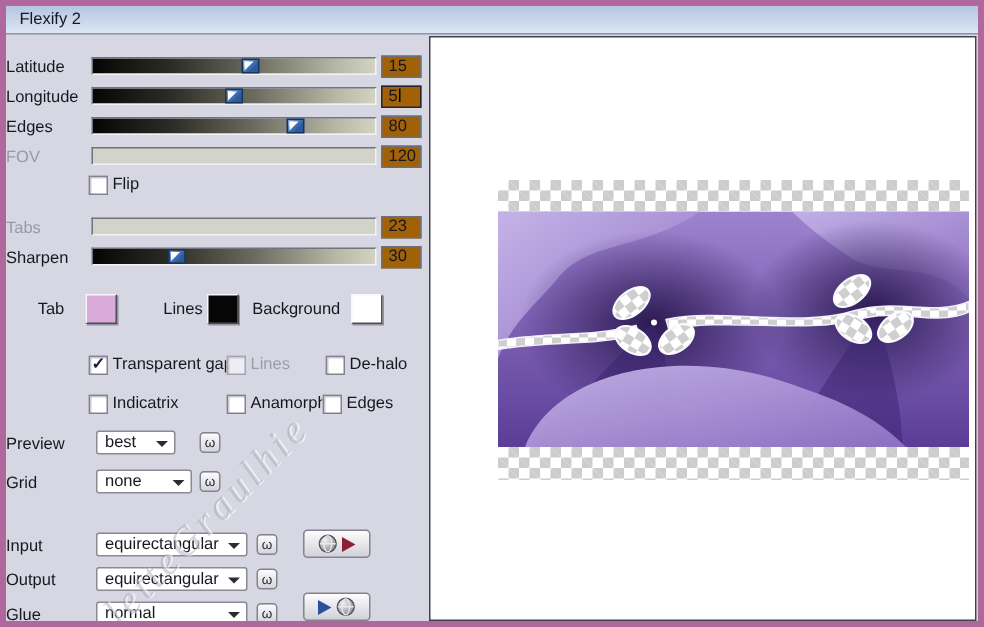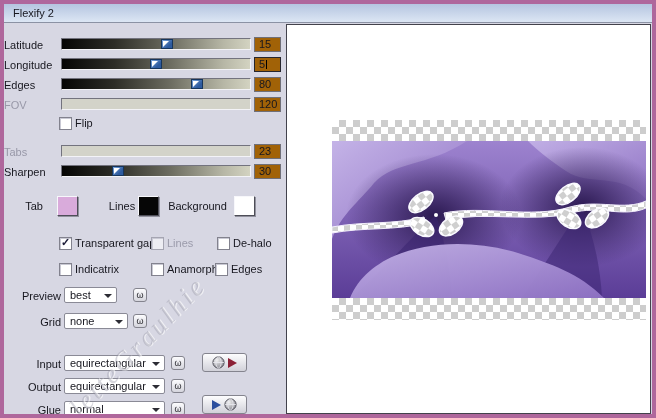--- a/index.html
+++ b/index.html
@@ -44,21 +44,21 @@
   .cb.disabled .cb-box{background:#ededf3;border-color:#a5a5b2}
 
   
   .swlabel{position:absolute;top:4px;text-align:center}
   .swatch{position:absolute;width:19px;height:18px;
        border-top:1px solid #f7f7fb;border-left:1px solid #f7f7fb;
        border-right:1px solid #4e4e58;border-bottom:1px solid #4e4e58;
        box-shadow:1px 1px 0 rgba(60,60,72,.45)}
 
   
-  .flabel{position:absolute;width:57px;text-align:right}
+  .flabel{position:absolute;width:57px;}
   .dd{position:absolute;height:16px;background:#fff;border:1px solid #8a8a96;border-radius:2px;
        line-height:14px;padding-left:5px;box-sizing:border-box;white-space:nowrap;overflow:hidden}
   .dd::after{content:"";position:absolute;right:4px;top:6px;width:0;height:0;
        border:4px solid transparent;border-top-color:#2c2c34;border-bottom-width:0}
   .cyc{position:absolute;width:14px;height:14px;border:1px solid #84848e;border-radius:3px;
        background:linear-gradient(#fcfcfe,#d5d5dd);text-align:center;line-height:12px;
        font-size:9px;color:#2a2a30;box-sizing:border-box}
   .bigbtn{position:absolute;width:45px;height:19px;border:1px solid #84848e;border-radius:3px;
        background:linear-gradient(#fdfdfe,#d1d1d9);display:flex;align-items:center;
        justify-content:center;gap:3px;box-sizing:border-box}

